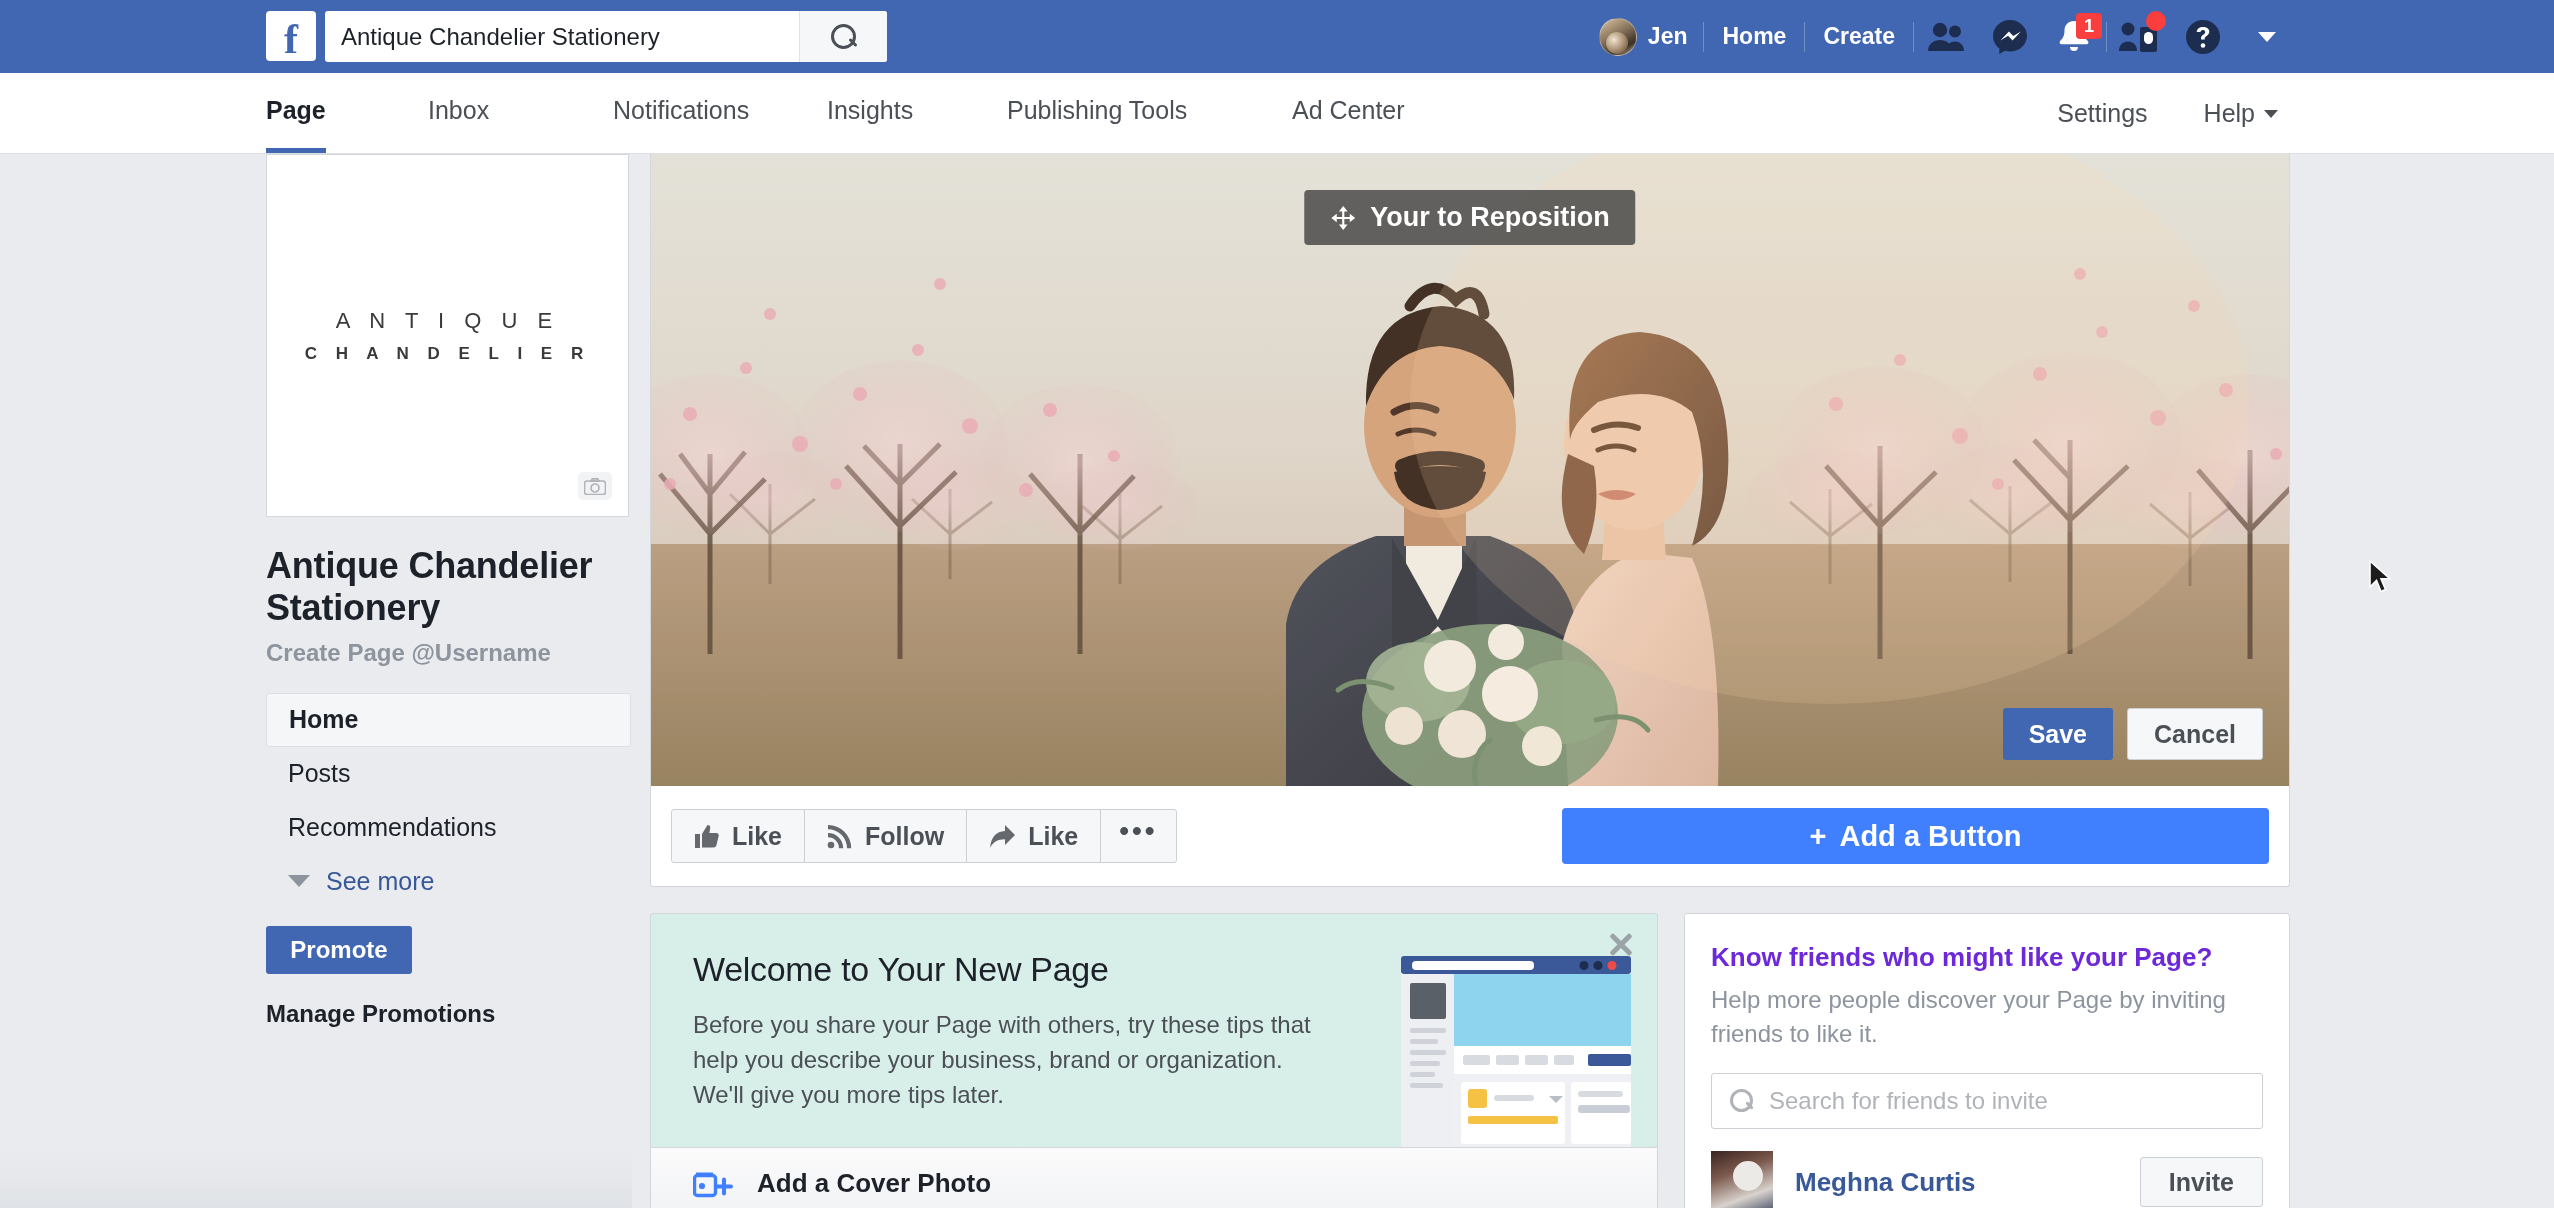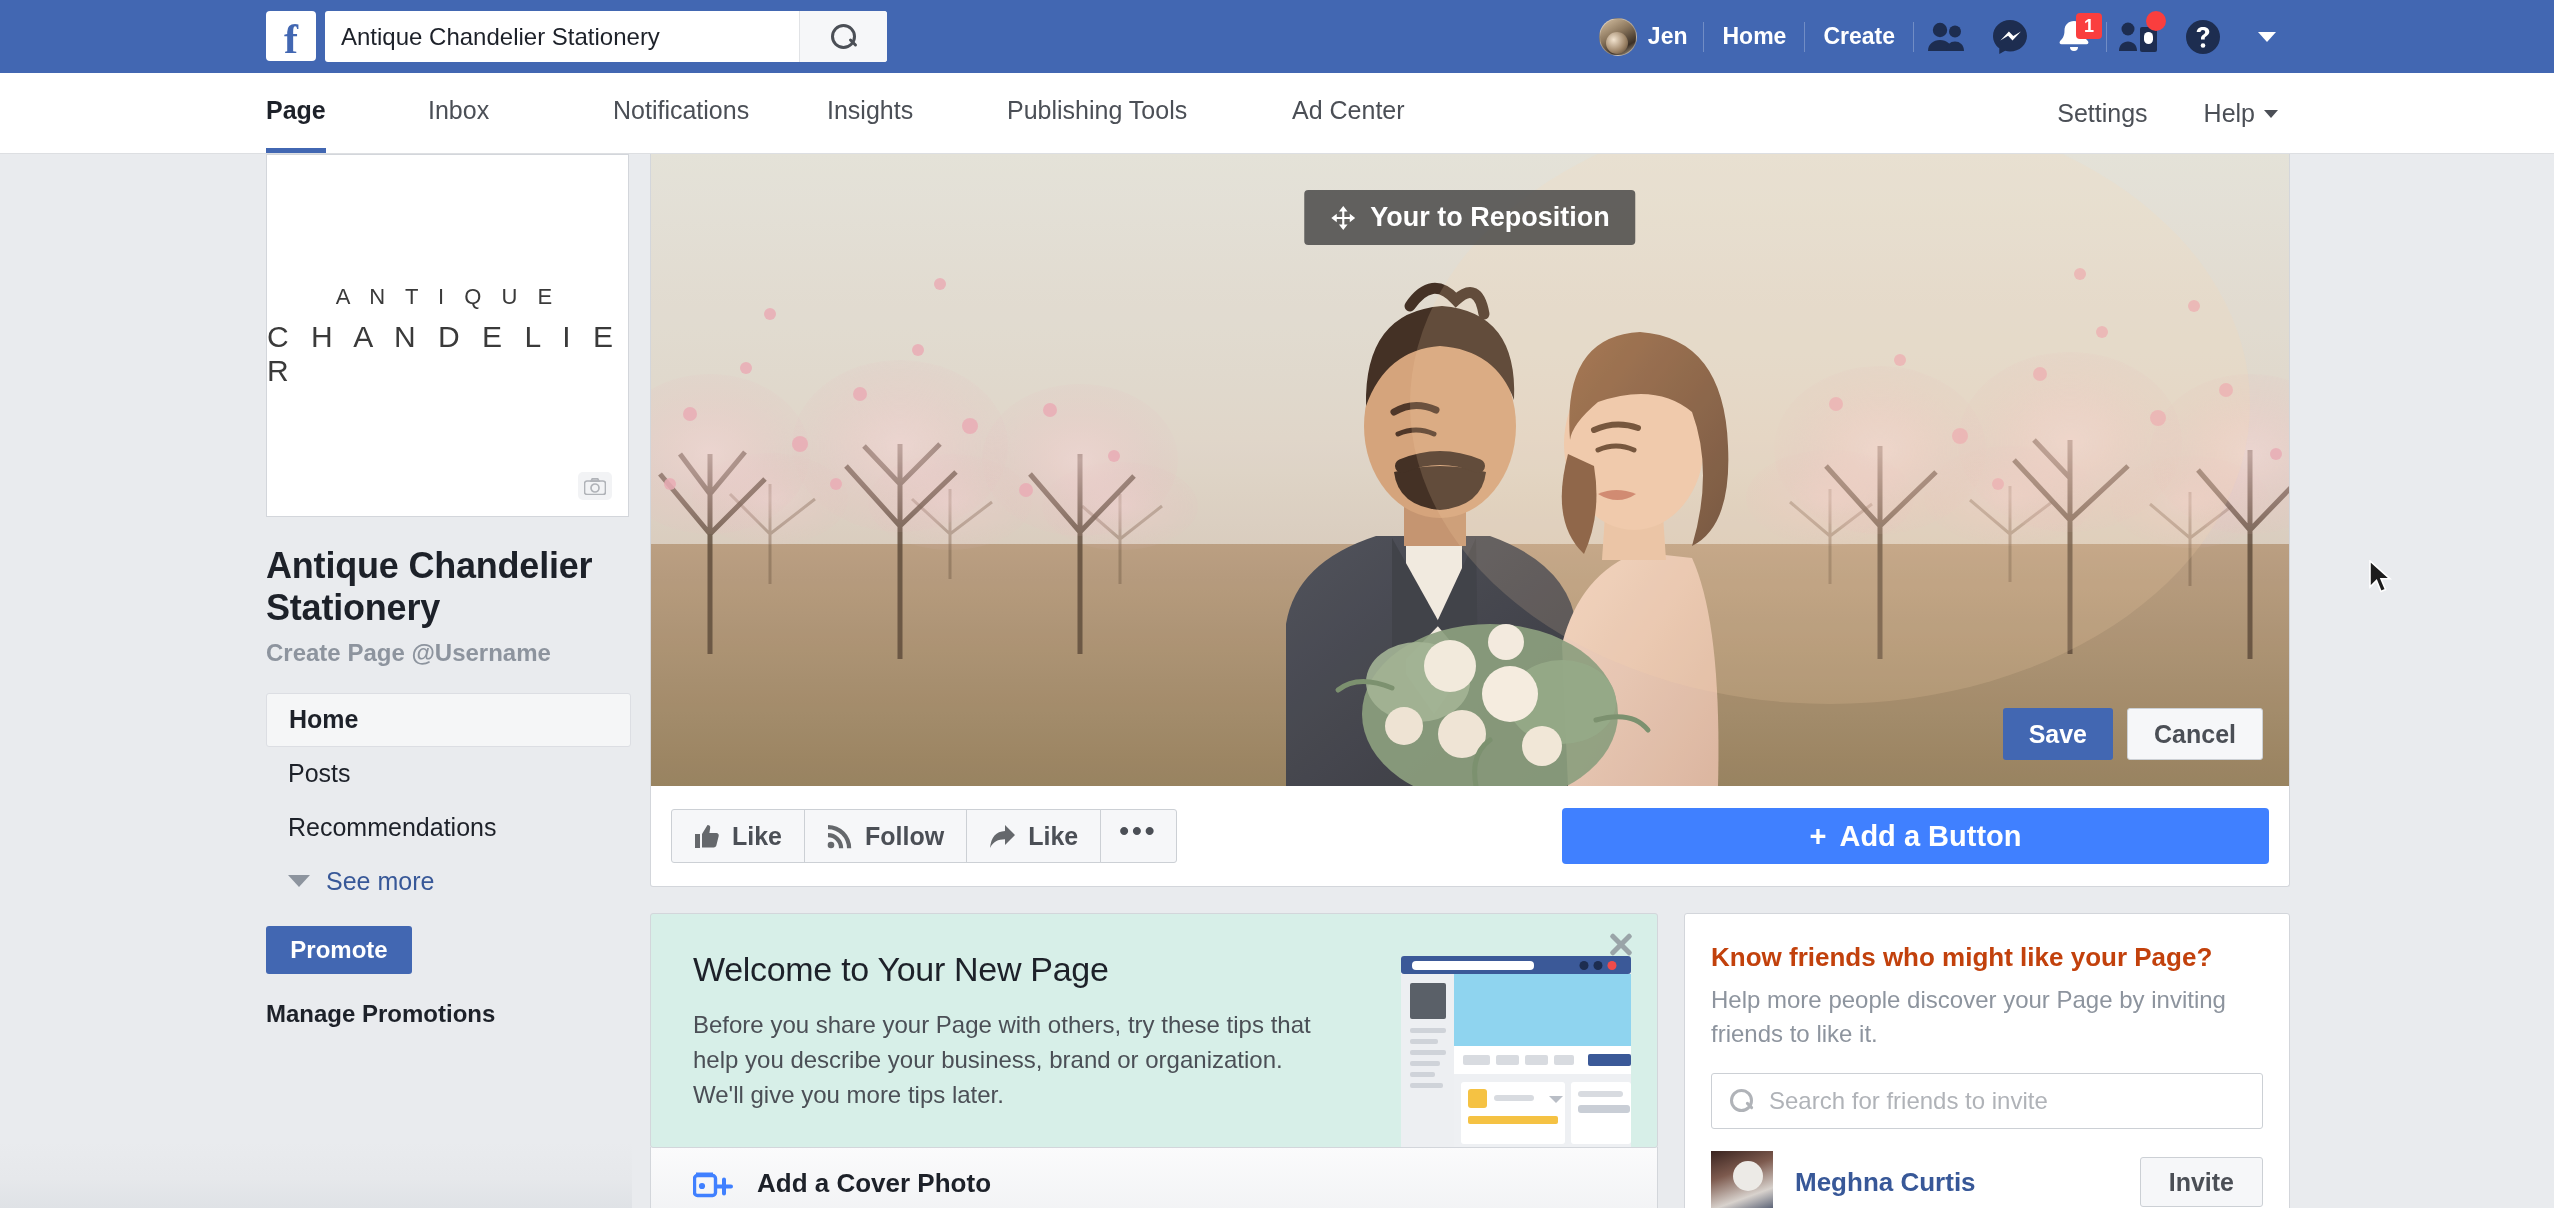--- a/index.html
+++ b/index.html
@@ -120,21 +120,21 @@
   .body-wrap { position:absolute; top:154px; left:0; width:2554px; height:1054px; background:#e9ebee; overflow:hidden; }
 
   
   .sidebar { position:absolute; left:266px; top:0; width:365px; }
   .profile-pic {
     width:363px; height:363px; background:#fff;
     border:1px solid #d3d6db; position:relative;
     display:flex; align-items:center; justify-content:center; flex-direction:column;
   }
   .pp-line1 { font-size:22px; letter-spacing:7px; color:#3a3a3a; font-weight:500; }
-  .pp-line2 { font-size:30px; letter-spacing:7px; color:#3a3a3a; font-weight:400; margin-top:10px; }
+  .pp-line2 { font-size:17px; letter-spacing:7px; color:#3a3a3a; font-weight:700; margin-top:10px; }
   .pp-cam {
     position:absolute; right:16px; bottom:16px;
     width:34px; height:28px; background:#f2f3f5; border-radius:5px;
     display:flex; align-items:center; justify-content:center;
   }
   .pp-cam svg { display:block; }
   .page-title { font-size:36px; color:#1d2129; font-weight:bold; line-height:1.18; margin-top:28px; letter-spacing:-.2px; }
   .page-username { font-size:24px; color:#8d949e; font-weight:bold; margin-top:9px; }
   .side-nav { margin-top:26px; }
   .side-item {
@@ -230,21 +230,21 @@
     height:auto; padding:20px 42px; display:flex; align-items:center; gap:22px;
     margin-top:-1px;
   }
   .cp-icon { width:42px; height:32px; flex:none; }
   .cp-label { font-size:26px; color:#1d2129; font-weight:bold; }
 
   .invite-card {
     width:606px; background:#fff; border:1px solid #d3d6db; border-radius:3px;
     padding:28px 26px 0 26px; height:auto;
   }
-  .ic-h { font-size:26px; font-weight:bold; color:#c2410c; }
+  .ic-h { font-size:26px; font-weight:bold; color:#6d28d9; }
   .ic-p { font-size:24px; color:#8d949e; line-height:1.42; margin-top:10px; }
   .ic-search {
     margin-top:22px; height:56px; border:1px solid #ccd0d5; border-radius:3px;
     display:flex; align-items:center; padding:0 18px; gap:15px; background:#fff;
   }
   .ic-search input {
     border:none; outline:none; flex:1; font-size:24px; color:#1d2129;
     font-family:"Liberation Sans", sans-serif; background:transparent;
   }
   .ic-search input::placeholder { color:#b0b3b8; }

